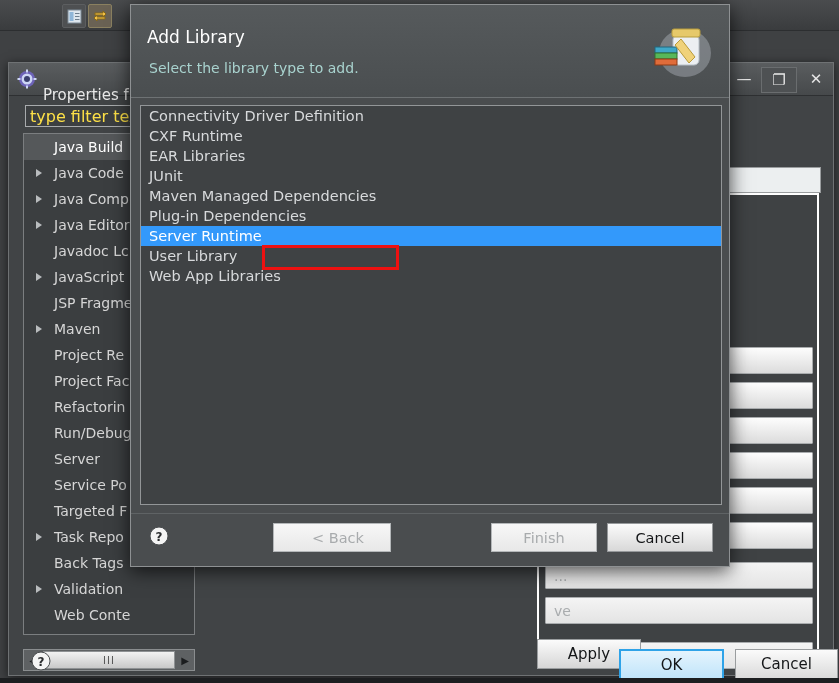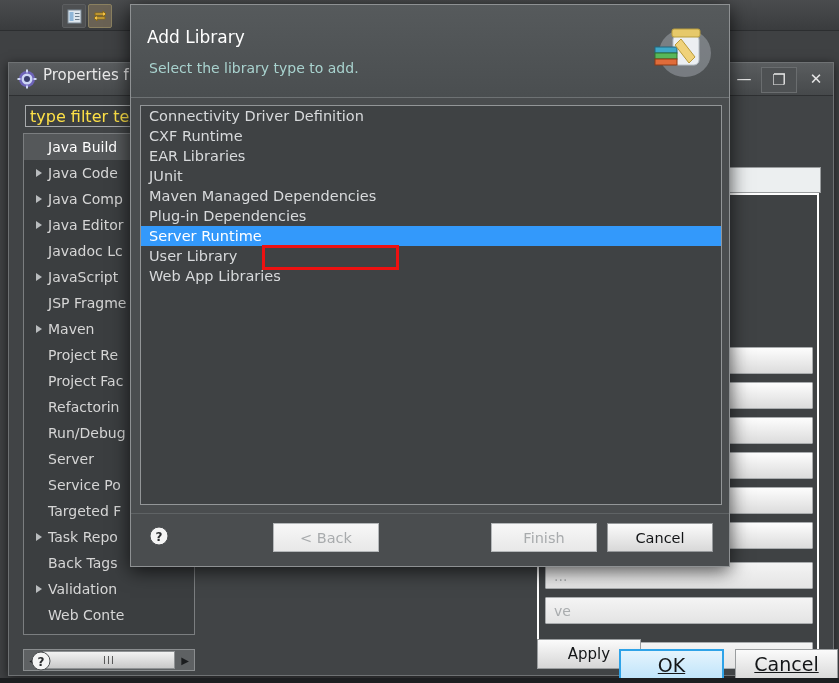--- a/index.html
+++ b/index.html
@@ -36,21 +36,21 @@
     background:#414446;
     border:1px solid #6f7274;
     box-shadow:0 2px 10px rgba(0,0,0,.6);
   }
   #properties-titlebar{
     left:0;top:0;width:824px;height:32px;
     background:linear-gradient(#5a5d5f,#46494b);
     border-bottom:1px solid #2e3032;
   }
   #properties-title{
-    left:34px;top:3px;
+    left:34px;top:23px;
     color:#e8e8e8;font-size:15px;white-space:nowrap;
   }
   #properties-gear{left:8px;top:6px;width:20px;height:20px;}
   .wc-btn{
     top:4px;height:24px;width:34px;
     display:flex;align-items:center;justify-content:center;
     color:#e6e6e6;font-size:15px;
   }
   #win-minimize{left:718px;}
   #win-maximize{left:752px;background:#4e5153;border:1px solid #6a6d6f;}
@@ -68,21 +68,21 @@
   
   #prop-tree{
     left:14px;top:70px;width:170px;height:500px;
     background:#3b3e40;border:1px solid #7b7e80;
     overflow:hidden;
   }
   .tree-row{
     height:26px;line-height:26px;
     color:#d6d6d6;font-size:14px;
     white-space:nowrap;overflow:hidden;
-    padding-left:24px;position:relative;
+    padding-left:30px;position:relative;
   }
   .tree-row.sel{background:#55585a;color:#ffffff;}
   .tree-arrow{
     position:absolute;left:12px;top:9px;
     width:0;height:0;
     border-left:6px solid #b9bcbe;
     border-top:4px solid transparent;
     border-bottom:4px solid transparent;
   }
   #tree-hscroll{
@@ -138,21 +138,21 @@
     display:flex;align-items:center;justify-content:center;
   }
   
   #prop-footer{
     left:0;top:578px;width:824px;height:34px;
   }
   #prop-help{left:22px;top:588px;width:20px;height:20px;}
   .big-btn{
     top:586px;height:28px;width:101px;
     display:flex;align-items:center;justify-content:center;
-    font-size:19px;color:#141618;text-decoration:underline;
+    font-size:15px;color:#141618;
   }
   #ok-button{
     left:610px;
     background:linear-gradient(#e5f4fd,#bfe4fa);
     border:2px solid #2fa3e8;
   }
   #cancel-button-main{
     left:726px;
     background:linear-gradient(#fbfbfb,#dadada);
     border:1px solid #9a9d9f;
@@ -206,21 +206,21 @@
   }
   #dialog-help-icon{left:18px;top:521px;width:20px;height:20px;}
   .dlg-btn{
     top:518px;height:27px;width:104px;
     display:flex;align-items:center;justify-content:center;
     font-size:14.5px;
   }
   #back-button{
     left:142px;
     background:linear-gradient(#f7f7f7,#e8e8e8);
-    border:1px solid #b4b7b9;color:#a8abad;
+    border:1px solid #b4b7b9;color:#a8abad;padding-left:12px;
   }
   #next-button{
     left:250px;
     background:linear-gradient(#f2f7fb,#d4e6f3);
     border:2px solid #2fa3e8;color:#121416;
   }
   #finish-button{
     left:360px;
     background:linear-gradient(#f7f7f7,#e8e8e8);
     border:1px solid #b4b7b9;color:#a8abad;

